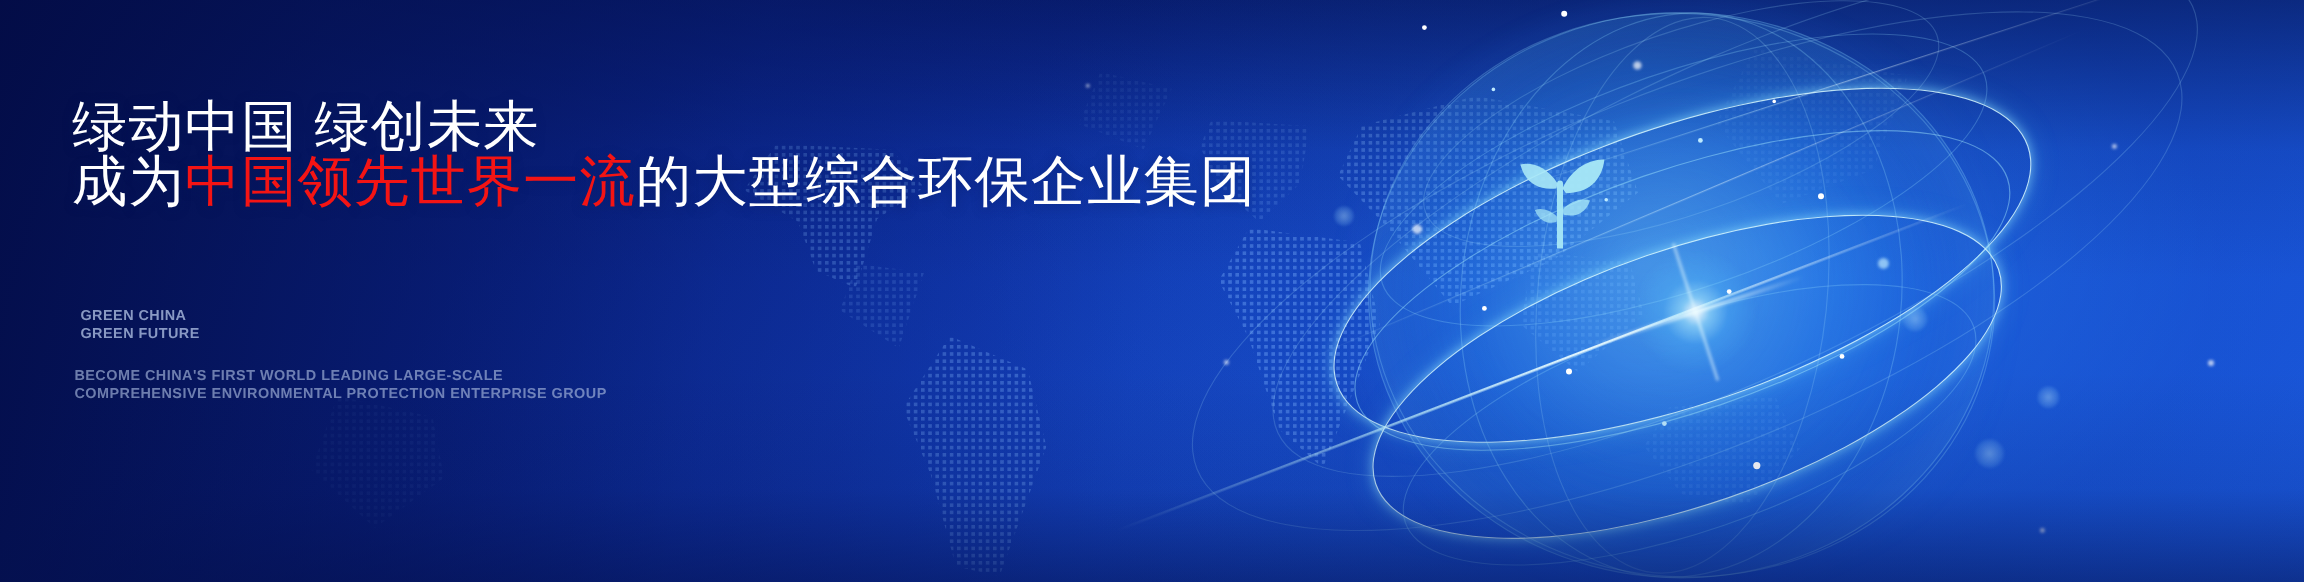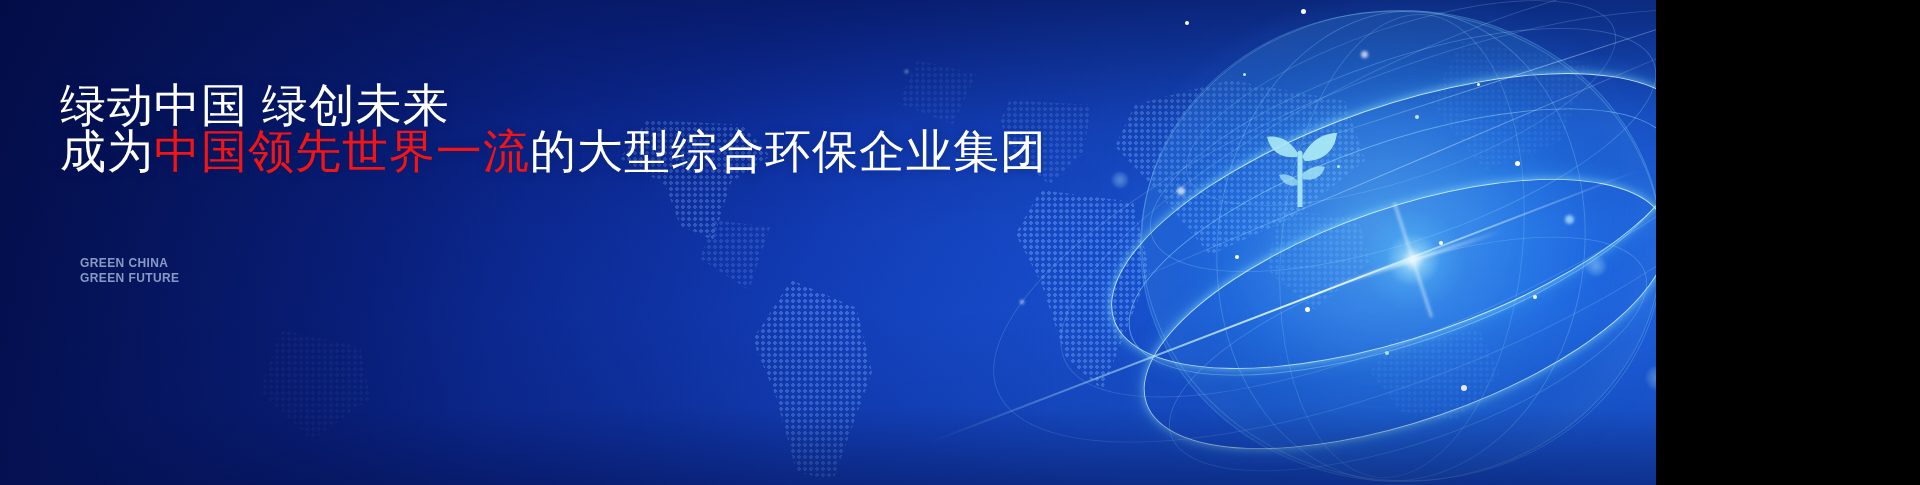--- a/index.html
+++ b/index.html
@@ -1,18 +1,18 @@
 <!DOCTYPE html>
 <html><head>
 <meta charset="utf-8">
 <style>
   html,body{margin:0;padding:0;background:#000;}
   #banner{
     position:relative;
-    width:1656px;height:485px;
+    width:1920px;height:485px;
     overflow:hidden;
     font-family:"Liberation Sans","DejaVu Sans",sans-serif;
     background:
       radial-gradient(ellipse 900px 620px at 1470px 215px, rgba(40,120,230,0.62) 0%, rgba(25,85,200,0.30) 42%, rgba(10,40,150,0.0) 72%),
       radial-gradient(ellipse 1200px 700px at 1150px 420px, rgba(30,100,220,0.38) 0%, rgba(12,45,160,0.0) 70%),
       linear-gradient(118deg,#061b6e 0%,#0a2590 22%,#0e2fa6 42%,#123cbe 62%,#1449cf 80%,#1a58de 100%);
   }
   
   #vig-left{
     position:absolute;inset:0;
@@ -104,21 +104,21 @@
   .hl-red{color:#f41414;}
 
   .eng-sm{
     color:#aebfe2;
     font-size:12px;
     line-height:15px;
     font-weight:700;
     letter-spacing:0.4px;
     white-space:nowrap;
   }
-  #tagline-en{position:absolute;left:20px;top:256px;opacity:.78;}
+  #tagline-en{position:absolute;left:7px;top:256px;opacity:.78;}
   #subline-en{position:absolute;left:2px;top:306px;opacity:.62;}
 
   .gline{display:block;}
 </style>
 </head>
 <body>
 
 <div id="banner">
 
   <div>
@@ -218,16 +218,18 @@
     <div id="headline2" class="h-line">
       <span>成为</span><span class="hl-red">中国领先世界一流</span><span>的大型综合环保企业集团</span>
     </div>
 
     <div id="tagline-en" class="eng-sm">
       <span class="gline">GREEN CHINA</span>
       <span class="gline">GREEN FUTURE</span>
     </div>
 
     <div id="subline-en" class="eng-sm">
+      <span class="gline">BECOME CHINA'S FIRST WORLD LEADING LARGE-SCALE</span>
+      <span class="gline">COMPREHENSIVE ENVIRONMENTAL PROTECTION ENTERPRISE GROUP</span>
     </div>
 
   </div>
 </div>
 
 </body></html>

